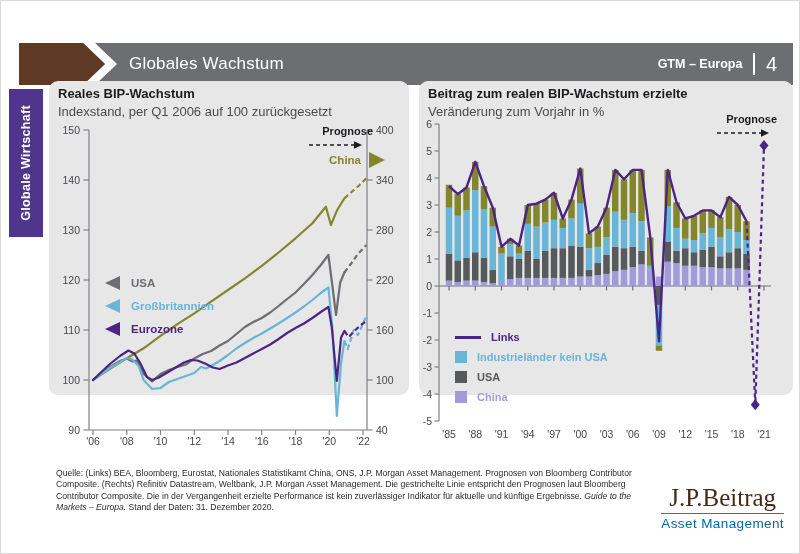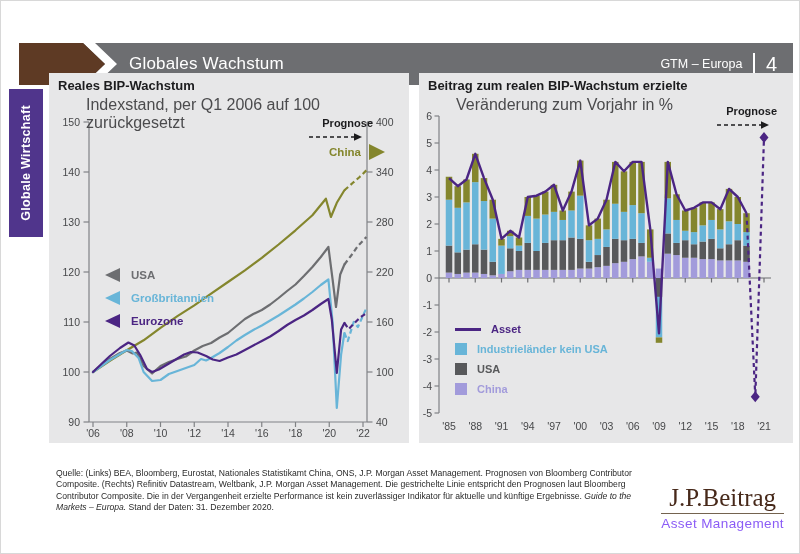--- a/index.html
+++ b/index.html
@@ -3,33 +3,33 @@
 <meta charset="utf-8">
 <style>
   html,body{margin:0;padding:0;background:#f2f2f2;}
   .slide{position:relative;width:800px;height:554px;background:#fff;border:1px solid #d8d8d8;
          box-sizing:border-box;font-family:"Liberation Sans",sans-serif;overflow:hidden;}
   
   .banner{position:absolute;left:33px;top:42px;width:759px;height:42px;}
   .banner-title{position:absolute;left:128px;top:42px;height:42px;line-height:42px;
                 color:#fff;font-size:17px;font-weight:400;letter-spacing:.2px;}
   .banner-right{position:absolute;right:22px;top:42px;height:42px;display:flex;align-items:center;gap:11px;color:#fff;}
-  .banner-right .gtm{font-size:12.5px;}
+  .banner-right .gtm{font-size:12.5px;font-weight:bold;}
   .banner-right .sep{width:1.5px;height:22px;background:#fff;}
   .banner-right .pg{font-size:20px;font-weight:400;}
   .hdr-svg{position:absolute;left:18px;top:42px;}
   
   .side-tab{position:absolute;left:8px;top:88px;width:34px;height:148px;display:flex;align-items:center;justify-content:center;}
   .side-tab span{writing-mode:vertical-rl;transform:rotate(180deg);color:#fff;font-size:12.5px;font-weight:600;letter-spacing:.3px;}
   
-  .panel{position:absolute;top:72px;height:370px;background:#e7e7e8;}
+  .panel{position:absolute;top:80px;height:314px;background:#e7e7e8;border-radius:9px;}
   .panel-left{left:48px;width:360px;}
   .panel-right{left:418px;width:374px;}
   .panel h2{position:absolute;left:9px;top:5px;margin:0;font-size:13px;font-weight:bold;color:#1c1c1e;z-index:3;}
-  .panel .subtitle{position:absolute;left:9px;top:23px;font-size:16px;color:#4b4b4d;z-index:3;margin-left:28px;}
+  .panel .subtitle{position:absolute;left:9px;top:23px;font-size:13px;color:#4b4b4d;z-index:3;}
   .panel svg{position:absolute;left:0;top:0;}
   .tick{font-size:10.5px;fill:#47484a;}
   
   .prog{position:absolute;font-size:11px;font-weight:bold;color:#1c1c1e;z-index:3;}
   .prog-l{right:36px;top:44px;}
   .prog-r{right:16px;top:32px;}
   .china-lab{position:absolute;right:48px;top:73px;font-size:11.5px;font-weight:bold;z-index:3;}
   .tri-right{position:absolute;right:24px;top:71px;width:0;height:0;border-top:8px solid transparent;
              border-bottom:8px solid transparent;border-left:16px solid #84862d;z-index:3;}
   .legend-l{position:absolute;left:56px;top:190px;z-index:3;}
@@ -40,21 +40,21 @@
   .legend-r .row{display:flex;align-items:center;gap:10px;height:20px;}
   .legend-r .lab{font-size:11px;font-weight:bold;}
   .sw-line{width:26px;height:3px;}
   .sw-box{width:12px;height:12px;}
   
   .footnote{position:absolute;left:55px;top:467px;width:597px;font-size:8.6px;line-height:1.32;color:#2a2a2a;}
   .footnote .it{font-style:italic;}
   .logo{position:absolute;right:15px;top:483px;text-align:center;}
   .logo .word{font-family:"Liberation Serif",serif;font-size:25px;color:#47291a;
               border-bottom:1.2px solid #74634f;padding:0 2px 1px 2px;}
-  .logo .sub{font-size:13.5px;color:#8b5cf6;letter-spacing:.4px;margin-top:2px;}
+  .logo .sub{font-size:13.5px;color:#0369a1;letter-spacing:.4px;margin-top:2px;}
 </style>
 </head>
 <body>
 
 <div class="slide">
 
   <div class="banner" style="background: rgb(109, 110, 113);"></div>
   <svg class="hdr-svg" width="120" height="42">
     <polygon points="64,0 76,0 98,21 76,42 64,42 86,21" fill="#ffffff"></polygon>
     <polygon points="0,0 64,0 86,21 64,42 0,42" fill="#5e3a24"></polygon>
@@ -361,21 +361,21 @@
         <polygon points="345,59.099999999999994 349.5,64.6 345,70.1 340.5,64.6" fill="#4b2583"></polygon>
         <g>
           <line x1="298" y1="52" x2="342" y2="52" stroke="#1c1c1e" stroke-width="1.6" stroke-dasharray="4 3"></line>
           <polygon points="342,48.2 342,55.8 350,52" fill="#1c1c1e"></polygon>
         </g>
       </svg>
     <div class="prog prog-r">Prognose</div>
     <div class="legend-r">
       <div class="row">
         <span class="sw-line" style="background: rgb(75, 37, 131);"></span>
-        <span class="lab" style="color: rgb(75, 37, 131);">Asset</span>
+        <span class="lab" style="color: rgb(75, 37, 131);">Links</span>
       </div>
       <div class="row">
         <span class="sw-box" style="background: rgb(104, 181, 216);"></span>
         <span class="lab" style="color: rgb(104, 181, 216);">Industrieländer kein USA</span>
       </div>
       <div class="row">
         <span class="sw-box" style="background: rgb(88, 89, 91);"></span>
         <span class="lab" style="color: rgb(88, 89, 91);">USA</span>
       </div>
       <div class="row">

